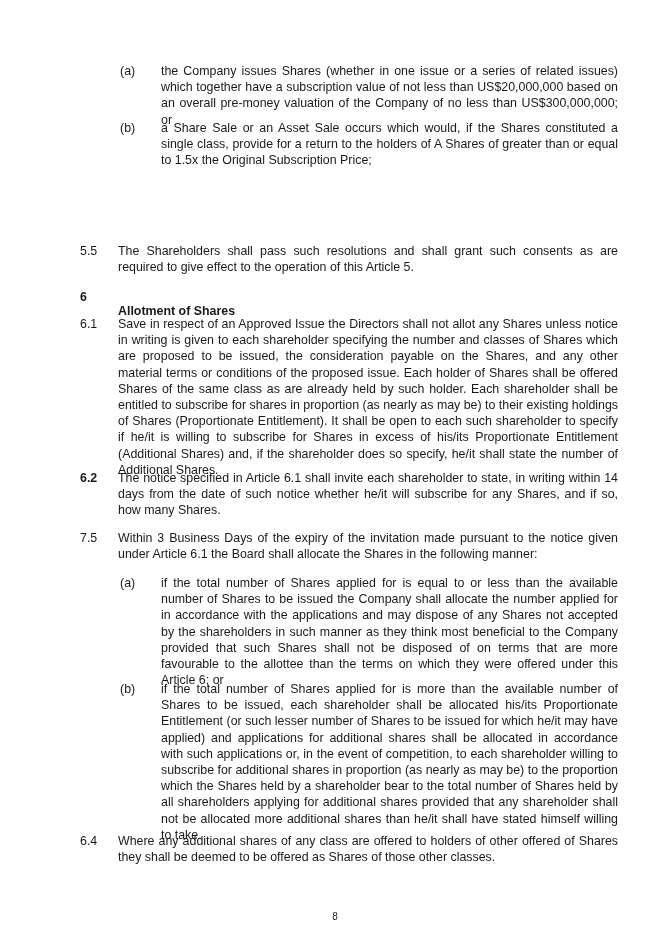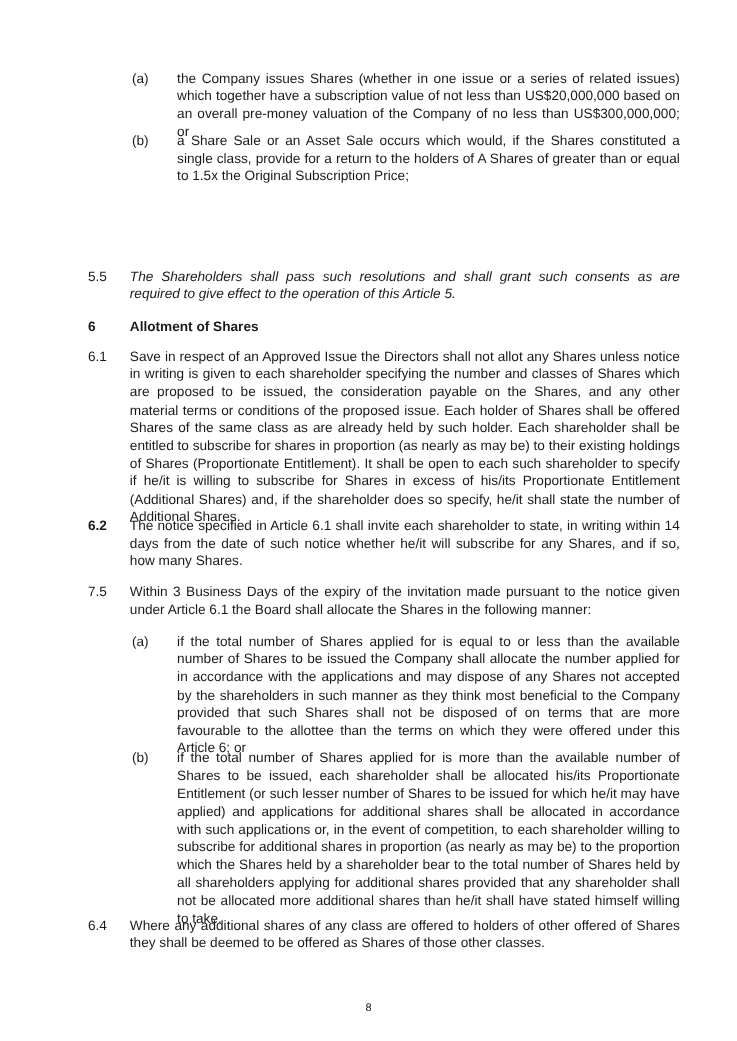--- a/index.html
+++ b/index.html
@@ -21,24 +21,24 @@
 <div class="page">
 
   <div class="sublabel" style="top:63px;">(a)</div>
   <div class="block l2" style="top:63px;">the Company issues Shares (whether in one issue or a series of related issues) which together have a subscription value of not less than US$20,000,000 based on an overall pre-money valuation of the Company of no less than US$300,000,000; or</div>
 
   <div class="sublabel" style="top:120px;">(b)</div>
   <div class="block l2" style="top:120px;">a Share Sale or an Asset Sale occurs which would, if the Shares constituted a single class, provide for a return to the holders of A Shares of greater than or equal to 1.5x the Original Subscription Price;</div>
 
 
   <div class="num" style="top:243px;">5.5</div>
-  <div class="block l1" style="top:243px;font-style:italic;">The Shareholders shall pass such resolutions and shall grant such consents as are required to give effect to the operation of this Article 5.</div>
+  <div class="block l1" style="top:243px;">The Shareholders shall pass such resolutions and shall grant such consents as are required to give effect to the operation of this Article 5.</div>
 
   <div class="num heading" style="top:289px;">6</div>
-  <div class="block l1 heading" style="top:289px;">Allotment of Shares</div>
+  <div class="block l1 heading" style="top:303px;">Allotment of Shares</div>
 
   <div class="num" style="top:316px;">6.1</div>
   <div class="block l1" style="top:316px;"><span>Save in respect of an Approved Issue the Directors shall not allot any Shares unless notice in writing is given to each shareholder specifying the number and classes of Shares which are proposed to be issued, the consideration payable on the Shares, and any other material terms or conditions of the proposed issue. Each holder of Shares shall be offered Shares of the same class as are already held by such holder. Each shareholder shall be entitled to subscribe for shares in proportion (as nearly as may be) to their existing holdings of Shares (</span><b>Proportionate Entitlement</b><span>).  It shall be open to each such shareholder to specify if he/it is willing to subscribe for Shares in excess of his/its Proportionate Entitlement (</span><b>Additional Shares</b><span>) and, if the shareholder does so specify, he/it shall state the number of Additional Shares.</span></div>
 
   <div class="num" style="top:470px;font-weight:bold;">6.2</div>
   <div class="block l1" style="top:470px;">The notice specified in Article 6.1 shall invite each shareholder to state, in writing within 14 days from the date of such notice whether he/it will subscribe for any Shares, and if so, how many Shares.</div>
 
   <div class="num" style="top:530px;">7.5</div>
   <div class="block l1" style="top:530px;">Within 3 Business Days of the expiry of the invitation made pursuant to the notice given under Article 6.1 the Board shall allocate the Shares in the following manner:</div>
 

